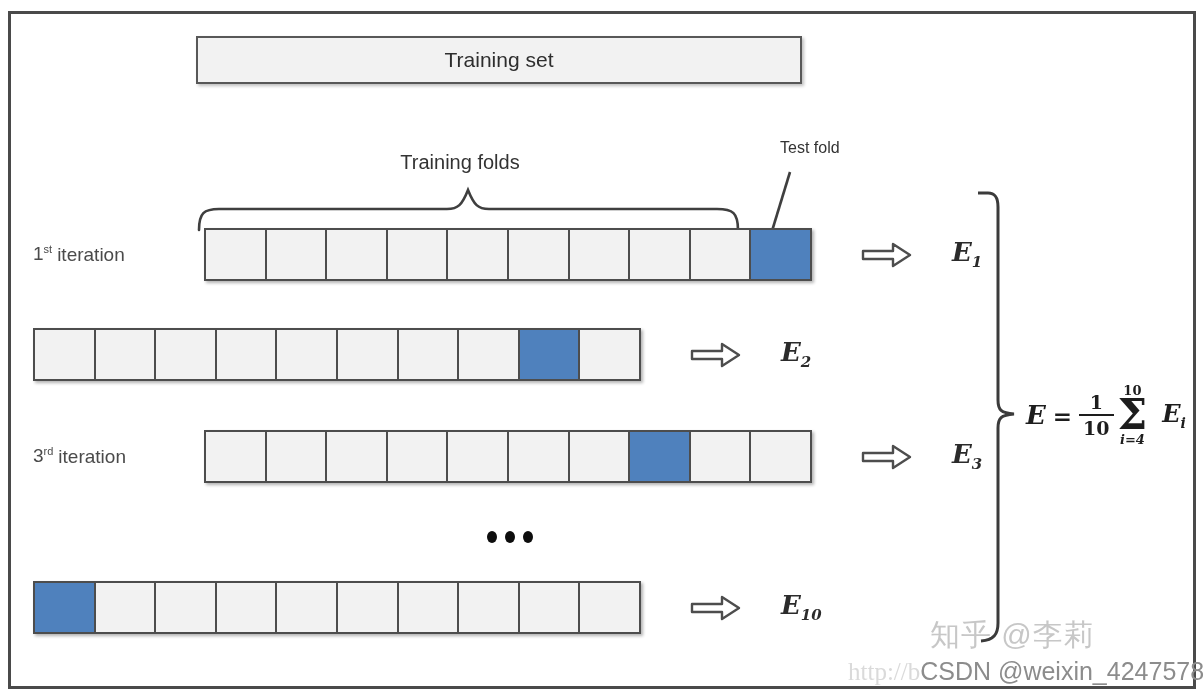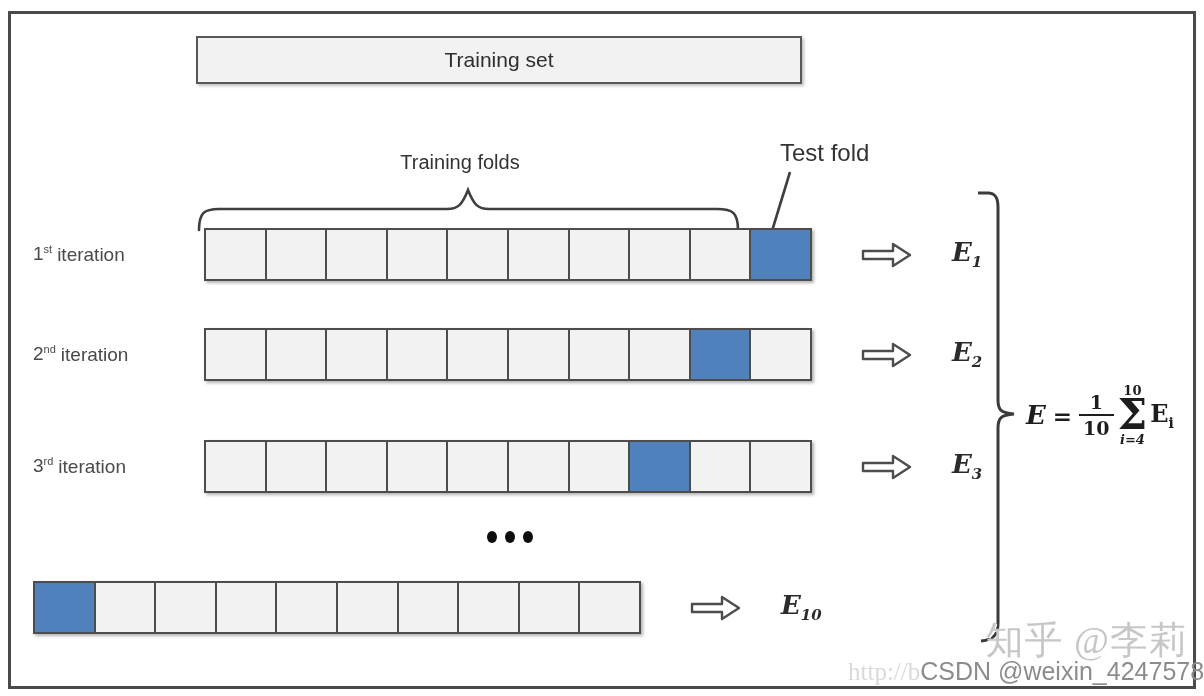--- a/index.html
+++ b/index.html
@@ -18,21 +18,21 @@
     box-shadow:2px 2px 3px rgba(0,0,0,0.25);
     display:flex;align-items:center;justify-content:center;
     font-size:21px;color:#2e2e2e;font-weight:500;
   }
   
   .tf-label{
     position:absolute;left:300px;top:142px;width:320px;text-align:center;
     font-size:20px;color:#333;margin-top:9px;
   }
   .test-label{
-    position:absolute;left:780px;top:139px;font-size:24px;color:#333;
+    position:absolute;left:780px;top:139px;font-size:16px;color:#333;
   }
   svg.lines{position:absolute;overflow:visible;}
   
   .row{
     position:absolute;left:33px;height:53px;display:flex;align-items:center;gap:8px;
   }
   .row-label{
     width:163px;font-size:19px;color:#4a4a4a;
   }
   .row-label sup{font-size:11px;}
@@ -62,28 +62,27 @@
   }
   .formula .lhs{font-style:italic;font-size:26px;}
   .formula .eq{font-size:23px;margin:0 7px;}
   .frac{display:inline-block;text-align:center;vertical-align:middle;}
   .frac .num{font-size:19px;padding:0 4px 1px 4px;}
   .frac .den{font-size:19px;border-top:2.5px solid #1d1d1d;padding:1px 4px 0 4px;}
   .sigma{display:flex;flex-direction:column;align-items:center;margin-left:4px;line-height:1;}
   .sigma .top{font-size:13px;}
   .sigma .sym{font-size:42px;line-height:0.85;}
   .sigma .bot{font-size:13px;font-style:italic;}
-  .rhs{font-size:24px;margin-left:3px;}
+  .rhs{font-style:italic;font-size:24px;margin-left:15px;}
   .rhs sub{font-size:14px;}
   
   .wm-zhihu{
-    position:absolute;left:930px;top:615px;width:258px;text-align:right;
-    font-size:38px;color:#c7c7c7;letter-spacing:1px;
+    position:absolute;left:930px;top:615px;width:258px;
+    font-size:30px;color:#c7c7c7;letter-spacing:1px;
     text-shadow:1px 1px 0 #ffffff;
-    font-family:Liberation Serif, serif;
   }
   .wm-url{
     position:absolute;left:848px;top:657px;width:348px;text-align:right;
     font-size:25px;white-space:nowrap;
   }
   .wm-url .pre{color:#dadada;font-family:"Liberation Serif", serif;margin-top:12px;}
   .wm-url .csdn{color:#8c8c8c;}
 </style>
 </head>
 <body>
@@ -119,40 +118,39 @@
         <div class="cell"></div>
         <div class="cell test"></div>
       </div>
     <svg class="arrow-wrap" viewBox="0 0 54 30">
       <path d="M3,11 L33,11 L33,4 L50,15 L33,26 L33,19 L3,19 Z" fill="#ffffff" stroke="#4d4d4d" stroke-width="2.4" stroke-linejoin="round"></path>
     </svg>
     <div class="e-label"><span>E</span><sub>1</sub></div>
   </div>
 
   <div class="row" style="top:328px">
-    <div class="row-label"><span>2</span><sup>nd</sup><span class="lbl">iteration</span></div>
     <div class="cells">
         <div class="cell"></div>
         <div class="cell"></div>
         <div class="cell"></div>
         <div class="cell"></div>
         <div class="cell"></div>
         <div class="cell"></div>
         <div class="cell"></div>
         <div class="cell"></div>
         <div class="cell test"></div>
         <div class="cell"></div>
       </div>
     <svg class="arrow-wrap" viewBox="0 0 54 30">
       <path d="M3,11 L33,11 L33,4 L50,15 L33,26 L33,19 L3,19 Z" fill="#ffffff" stroke="#4d4d4d" stroke-width="2.4" stroke-linejoin="round"></path>
     </svg>
     <div class="e-label"><span>E</span><sub>2</sub></div>
   </div>
 
-  <div class="row" style="top:440px">
+  <div class="row" style="top:430px">
     <div class="row-label"><span>3</span><sup>rd</sup><span class="lbl">iteration</span></div>
     <div class="cells">
         <div class="cell"></div>
         <div class="cell"></div>
         <div class="cell"></div>
         <div class="cell"></div>
         <div class="cell"></div>
         <div class="cell"></div>
         <div class="cell"></div>
         <div class="cell test"></div>

